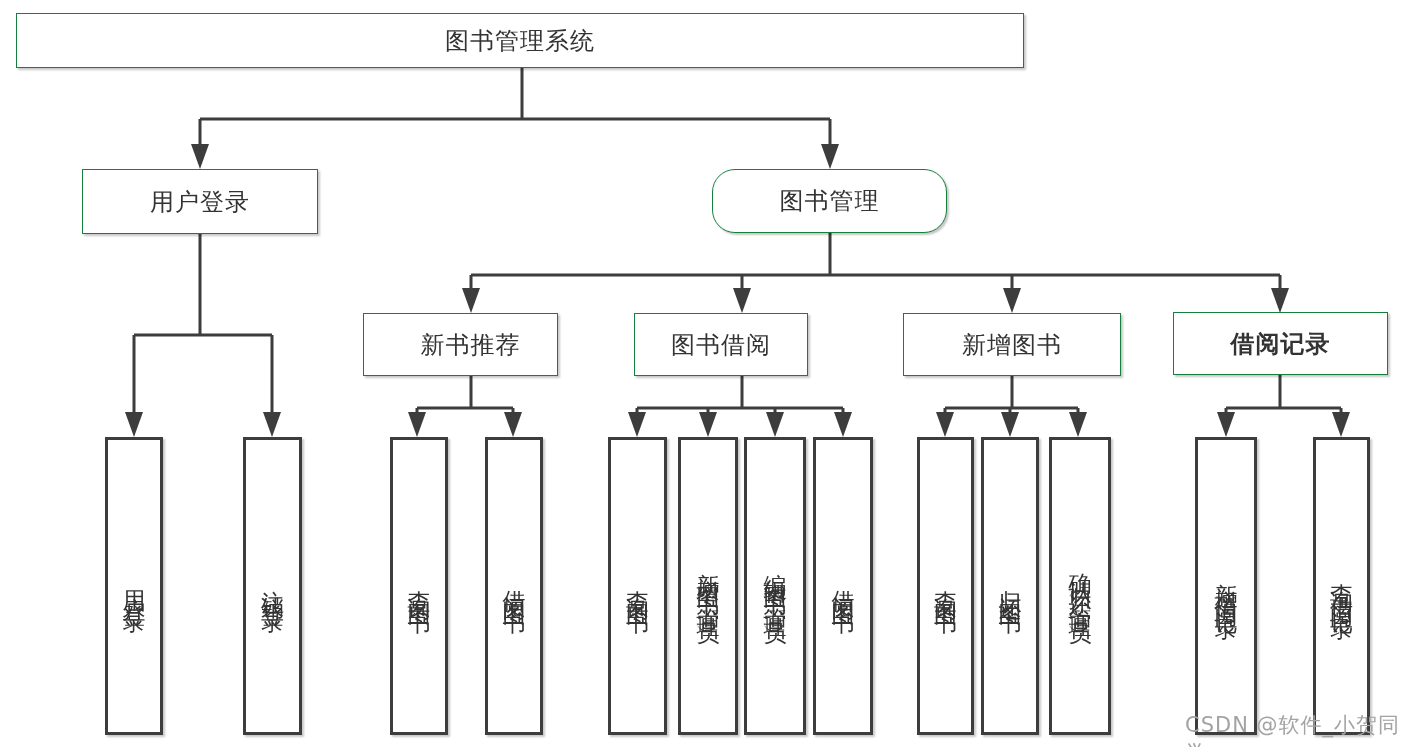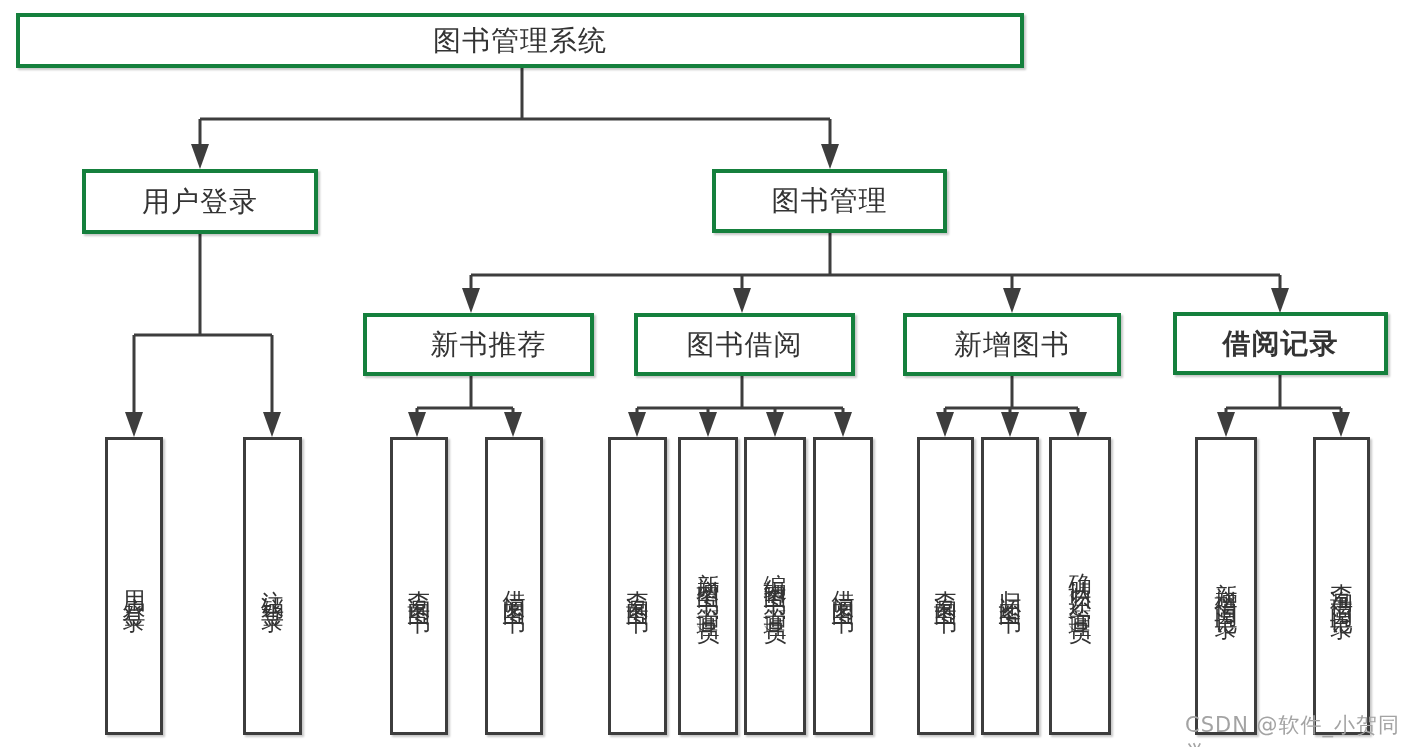--- a/index.html
+++ b/index.html
@@ -3,23 +3,23 @@
 <meta charset="utf-8">
 <style>
   html,body{margin:0;padding:0;background:#ffffff;}
   #stage{
     position:relative;width:1405px;height:747px;background:#ffffff;overflow:hidden;
     font-family:"DejaVu Sans","Liberation Sans",sans-serif;
   }
   #wires{position:absolute;left:0;top:0;z-index:1;}
   .hbox{
     position:absolute;box-sizing:border-box;background:#ffffff;
-    border:4px solid #15803d;box-shadow:2px 2px 2px rgba(0,0,0,0.22);
+    border:1px solid #15803d;box-shadow:2px 2px 2px rgba(0,0,0,0.22);
     display:flex;align-items:center;justify-content:center;
-    font-size:28px;color:#333333;z-index:2;letter-spacing:1px;
+    font-size:24px;color:#333333;z-index:2;letter-spacing:1px;
   }
   .vbox{
     position:absolute;box-sizing:border-box;background:#ffffff;
     border:3px solid #3d3d3d;box-shadow:2px 2px 2px rgba(0,0,0,0.22);
     display:flex;align-items:center;justify-content:center;
     font-size:23px;color:#333333;z-index:2;
   }
   .vtext{
     writing-mode:vertical-rl;text-orientation:mixed;
     letter-spacing:7px;line-height:1;white-space:nowrap;
@@ -56,28 +56,28 @@
       <polygon points="1332,412 1350,412 1341,437" fill="#3d3d3d"></polygon>
     </svg>
 
   <div class="hbox" style="left:16px;top:13px;width:1008px;height:55px;">
     <span>图书管理系统</span>
   </div>
 
   <div class="hbox" style="left:82px;top:169px;width:236px;height:65px;">
     <span>用户登录</span>
   </div>
-  <div class="hbox" style="left:712px;top:169px;width:235px;height:64px;">
+  <div class="hbox" style="left:712px;top:169px;width:235px;height:64px;border-radius:23px;">
     <span>图书管理</span>
   </div>
 
-  <div class="hbox" style="left:363px;top:313px;width:231px;height:63px;padding-left:20px;">
+  <div class="hbox" style="left:363px;top:313px;width:195px;height:63px;padding-left:20px;">
     <span>新书推荐</span>
   </div>
-  <div class="hbox" style="left:634px;top:313px;width:221px;height:63px;">
+  <div class="hbox" style="left:634px;top:313px;width:174px;height:63px;">
     <span>图书借阅</span>
   </div>
   <div class="hbox" style="left:903px;top:313px;width:218px;height:63px;">
     <span>新增图书</span>
   </div>
   <div class="hbox" style="left:1173px;top:312px;width:215px;height:63px;font-weight:bold;">
     <span>借阅记录</span>
   </div>
 
   <div class="vbox" style="left:105px;top:437px;width:58px;height:298px;">

